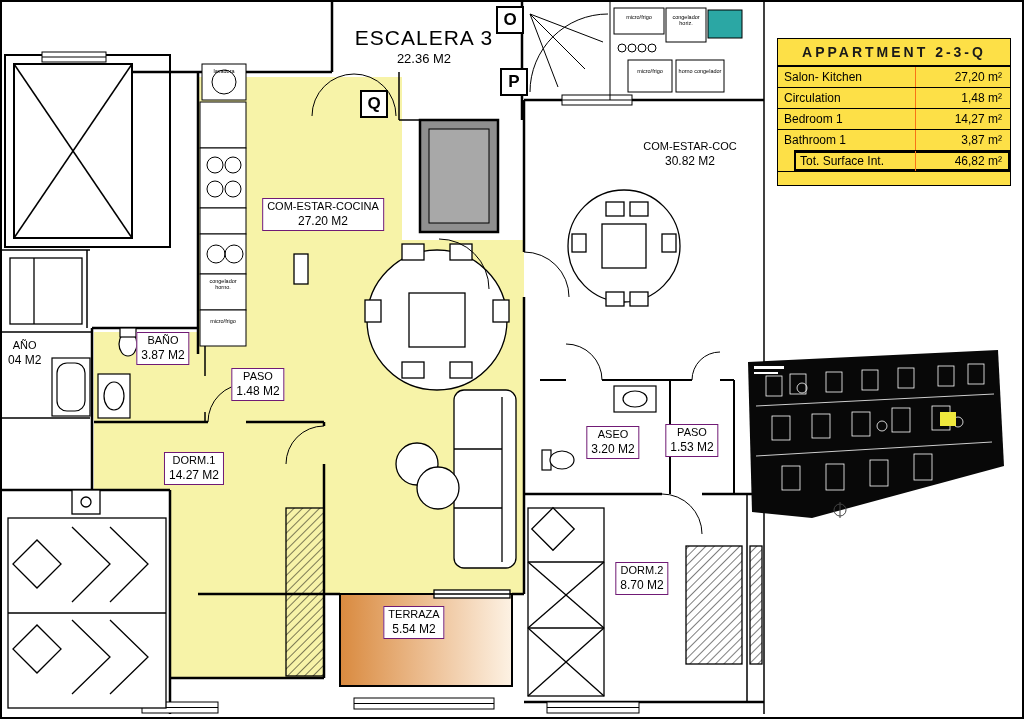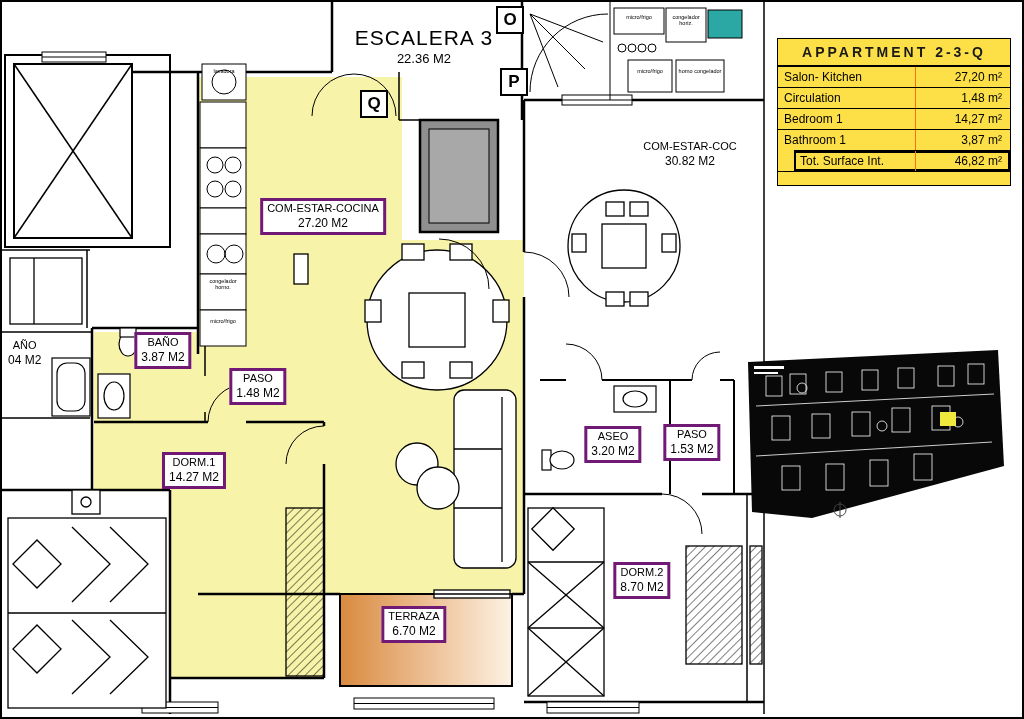--- a/index.html
+++ b/index.html
@@ -6,21 +6,21 @@
   .sheet{
     position:relative;width:1024px;height:719px;background:#fff;
     border:2px solid #000;box-sizing:border-box;overflow:hidden;
     font-family:"Liberation Sans",sans-serif;color:#000;padding-left:48px;
   }
   svg.plan{position:absolute;left:0;top:0;z-index:1;}
   svg.keyplan{position:absolute;left:740px;top:344px;z-index:2;}
 
   .rlabel{
     position:absolute;transform:translateX(-50%);
-    background:#fff;border:3px solid #701a75;padding:1px 4px;
+    background:#fff;border:1px solid #701a75;padding:1px 4px;
     text-align:center;font-size:11px;line-height:1.25;white-space:nowrap;z-index:3;
   }
   .rlabel .ar{display:block;font-size:12px;}
   .rlabel.noborder{border:none;background:transparent;}
   .rlabel.escalera{font-size:21px;letter-spacing:1px;border:none;background:transparent;}
   .rlabel.escalera .ar{font-size:13px;letter-spacing:0;}
   .rlabel.clipleft{transform:none;left:2px;}
 
   .marker{
     position:absolute;width:24px;height:24px;background:#fff;border:2px solid #000;
@@ -298,21 +298,21 @@
     <span class="ar">1.53 M2</span>
   </div>
 
   <div class="rlabel" style="left:640px;top:560px;">
     <span>DORM.2</span>
     <span class="ar">8.70 M2</span>
   </div>
 
   <div class="rlabel" style="left:412px;top:604px;">
     <span>TERRAZA</span>
-    <span class="ar">6.70 M2</span>
+    <span class="ar">5.54 M2</span>
   </div>
 
   <div class="rlabel noborder clipleft" style="top:336px;">
     <span>AÑO</span>
     <span class="ar">04 M2</span>
   </div>
 
   <div class="marker" style="left:494px;top:4px;">O</div>
   <div class="marker" style="left:498px;top:66px;">P</div>
   <div class="marker" style="left:358px;top:88px;">Q</div>

